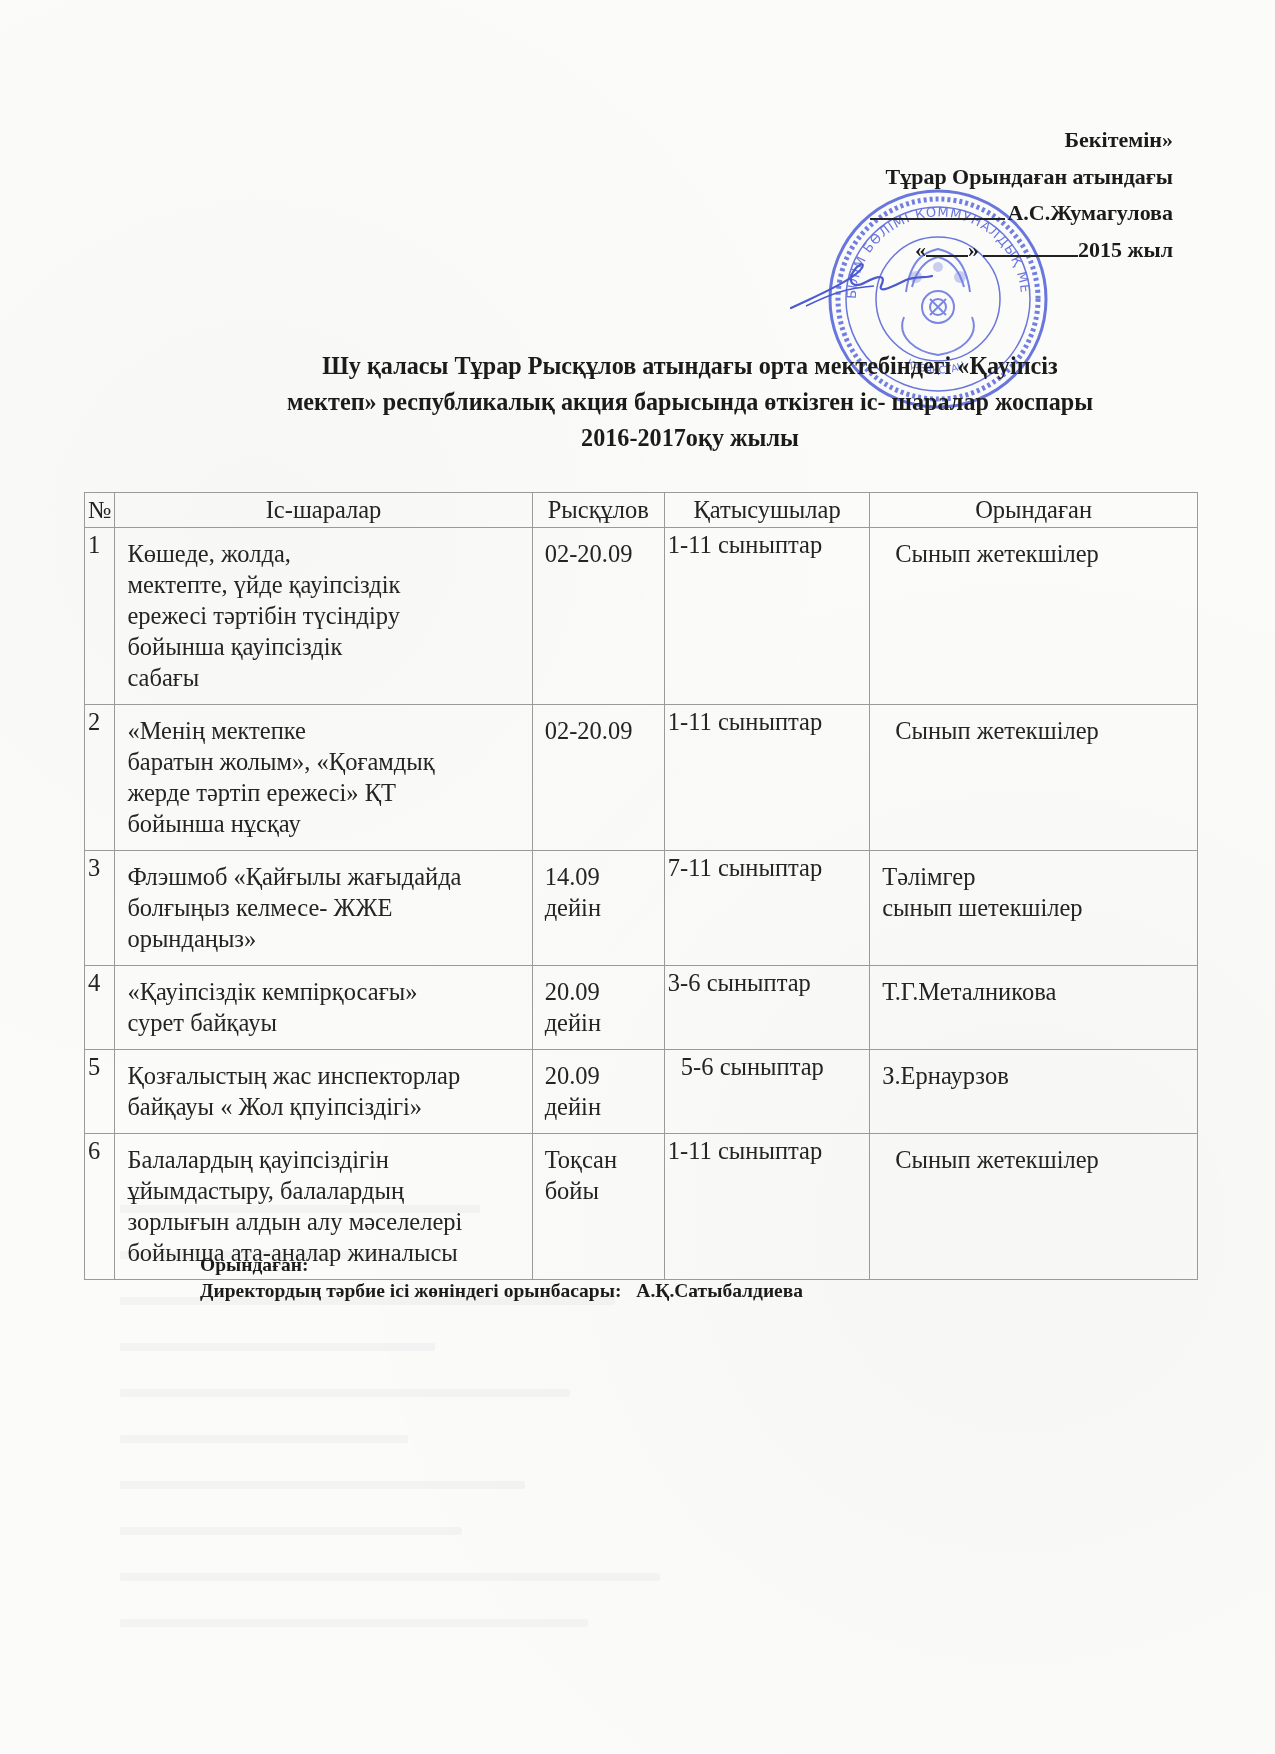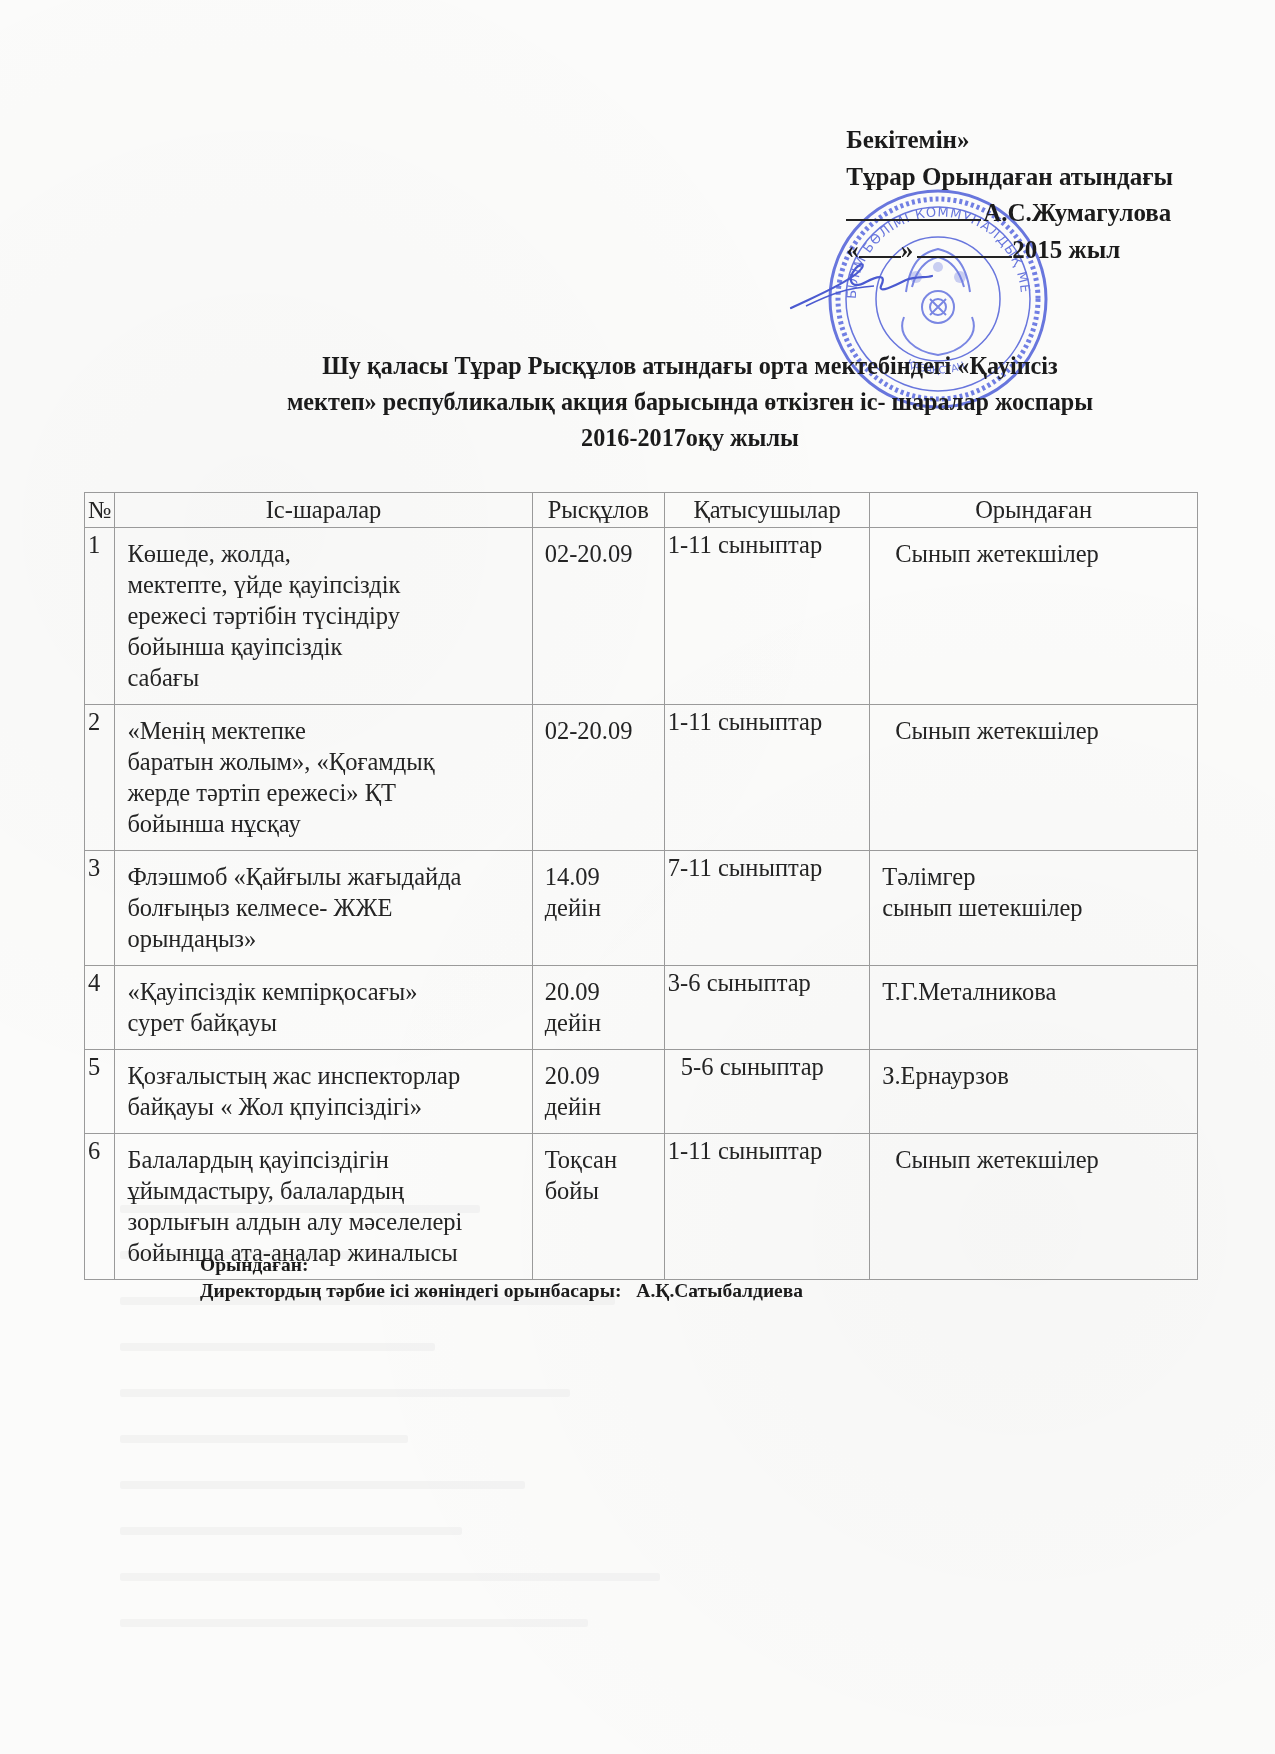--- a/index.html
+++ b/index.html
@@ -11,21 +11,21 @@
   }
   .grain {
     position: absolute; inset: 0;
     background:
       radial-gradient(circle at 20% 30%, rgba(0,0,0,0.015) 0, transparent 40%),
       radial-gradient(circle at 80% 70%, rgba(0,0,0,0.02) 0, transparent 45%);
     pointer-events: none;
   }
   .approval {
     position: absolute; right: 102px; top: 122px;
-    font-weight: bold; font-size: 25px; line-height: 36.5px;
+    text-align: right; font-weight: bold; font-size: 22px; line-height: 36.5px;
     z-index: 3;
   }
   .approval .sigline { display: inline-block; border-bottom: 2px solid #222; width: 135px; height: 22px; vertical-align: baseline; margin-right: 2px;}
   .approval .dayline { display: inline-block; border-bottom: 2px solid #222; width: 42px; height: 22px; vertical-align: baseline; }
   .approval .monthline { display: inline-block; border-bottom: 2px solid #222; width: 95px; height: 22px; vertical-align: baseline; margin-left: 4px; }
   .stamp {
     position: absolute; left: 826px; top: 187px; width: 225px; height: 225px; z-index: 2; opacity: 0.85;
   }
   .signature { position: absolute; left: 786px; top: 246px; width: 150px; height: 70px; z-index: 4; }
   .title {

